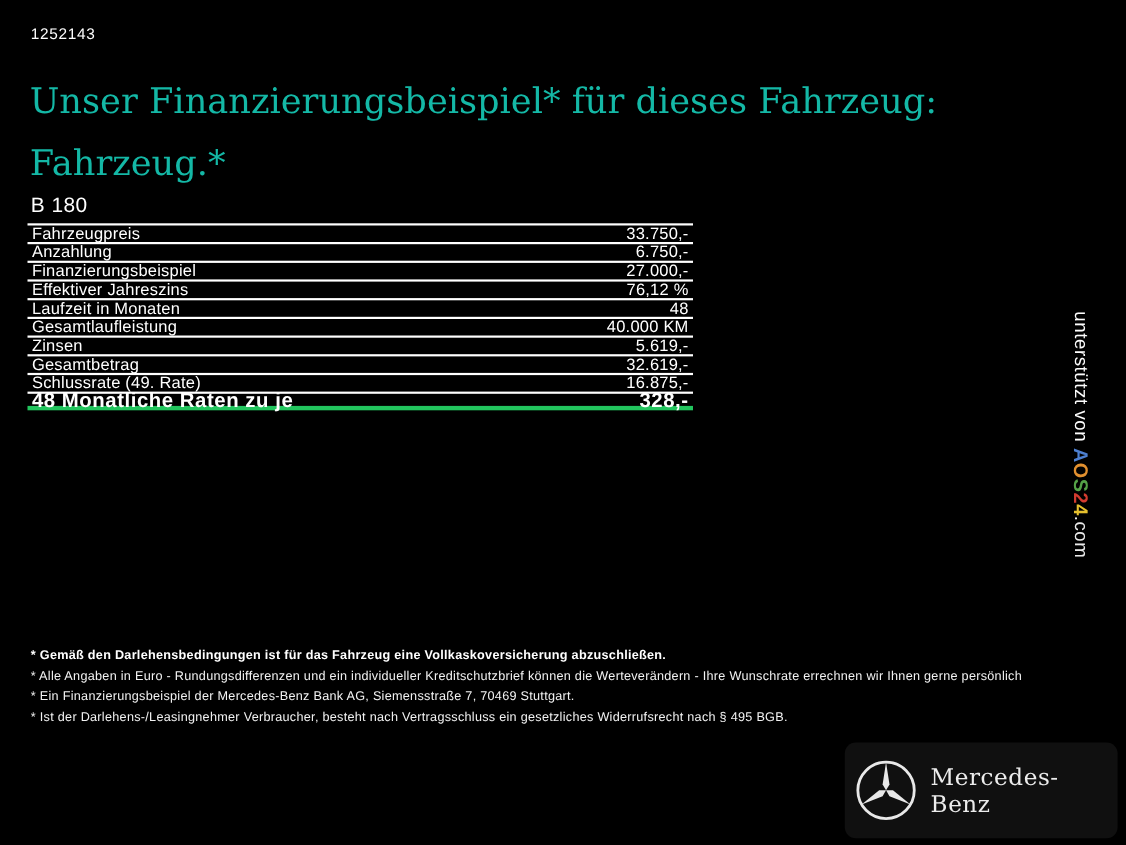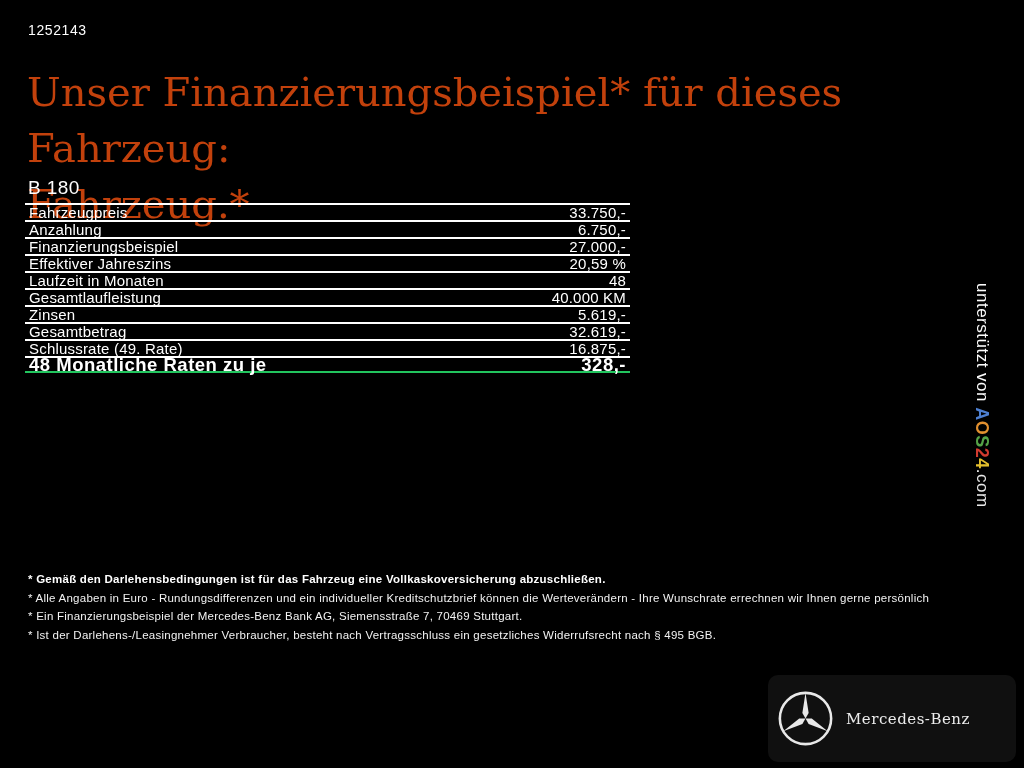--- a/index.html
+++ b/index.html
@@ -22,23 +22,23 @@
     letter-spacing: 0.6px;
     color: #fefefe;
   }
   .title {
     position: absolute;
     left: 27px;
     top: 64px;
     width: 940px;
     font-family: "DejaVu Serif", serif;
     font-weight: 400;
-    font-size: 40px;
+    font-size: 32px;
     line-height: 56px;
-    color: #c2410c;
+    color: #14b8a6;
   }
   .model {
     position: absolute;
     left: 28px;
     top: 177px;
     font-size: 19px;
     font-weight: 500;
     letter-spacing: 0.4px;
   }
   .ftable {
@@ -52,29 +52,29 @@
     justify-content: space-between;
     align-items: center;
     height: 17px;
     border-top: 2px solid #fff;
     font-size: 15px;
     letter-spacing: 0.2px;
   }
   .frow .flabel { padding-left: 4px; }
   .frow .fvalue { padding-right: 4px; }
   .frow.emphasis {
-    border-bottom: 2px solid #22c55e;
+    border-bottom: 4px solid #22c55e;
     font-size: 18.5px;
     font-weight: 700;
     letter-spacing: 0.5px;
   }
   .footnotes {
     position: absolute;
     left: 28px;
-    top: 573px;
+    top: 590px;
     width: 950px;
   }
   .footnote {
     font-size: 11.5px;
     line-height: 13px;
     margin-bottom: 5.5px;
     letter-spacing: 0.25px;
     color: #f2f2f2;
   }
   .footnote.bold { font-weight: 700; color: #fff; }
@@ -102,21 +102,21 @@
     height: 87px;
     background: #101010;
     border-radius: 10px;
     display: flex;
     align-items: center;
     padding-left: 9px;
   }
   .star-icon { width: 57px; height: 57px; flex: 0 0 auto; }
   .brand-wordmark {
     font-family: "DejaVu Serif", serif;
-    font-size: 15px;
+    font-size: 21px;
     letter-spacing: 0.5px;
     color: #ececec;
     margin-left: 12px;
   }
 </style>
 </head>
 <body>
 
 <div class="page">
 
@@ -137,21 +137,21 @@
     <div class="frow">
       <span class="flabel">Anzahlung</span>
       <span class="fvalue">6.750,-</span>
     </div>
     <div class="frow">
       <span class="flabel">Finanzierungsbeispiel</span>
       <span class="fvalue">27.000,-</span>
     </div>
     <div class="frow">
       <span class="flabel">Effektiver Jahreszins</span>
-      <span class="fvalue">20,59 %</span>
+      <span class="fvalue">76,12 %</span>
     </div>
     <div class="frow">
       <span class="flabel">Laufzeit in Monaten</span>
       <span class="fvalue">48</span>
     </div>
     <div class="frow">
       <span class="flabel">Gesamtlaufleistung</span>
       <span class="fvalue">40.000 KM</span>
     </div>
     <div class="frow">

